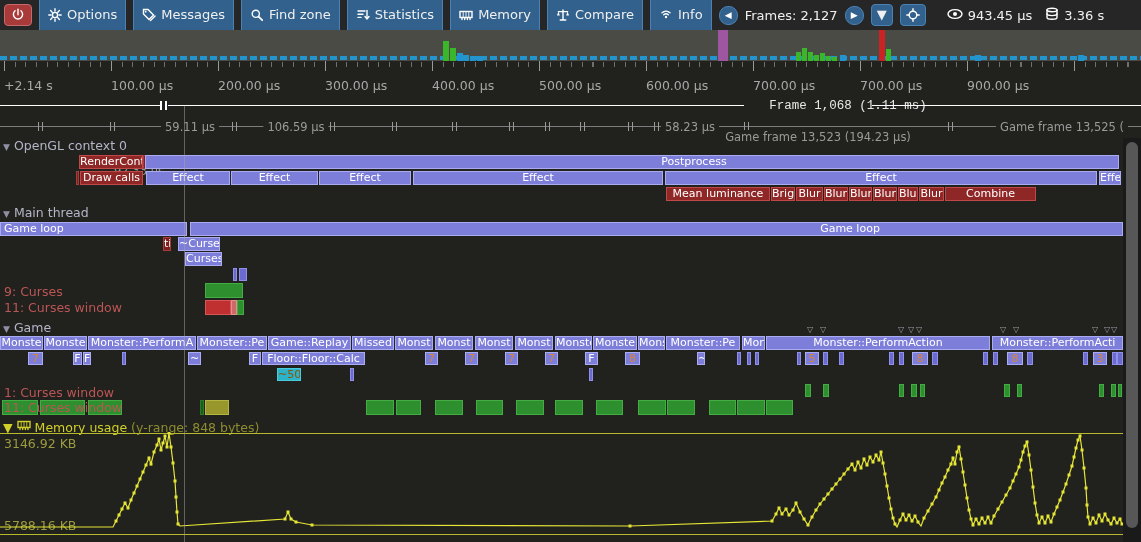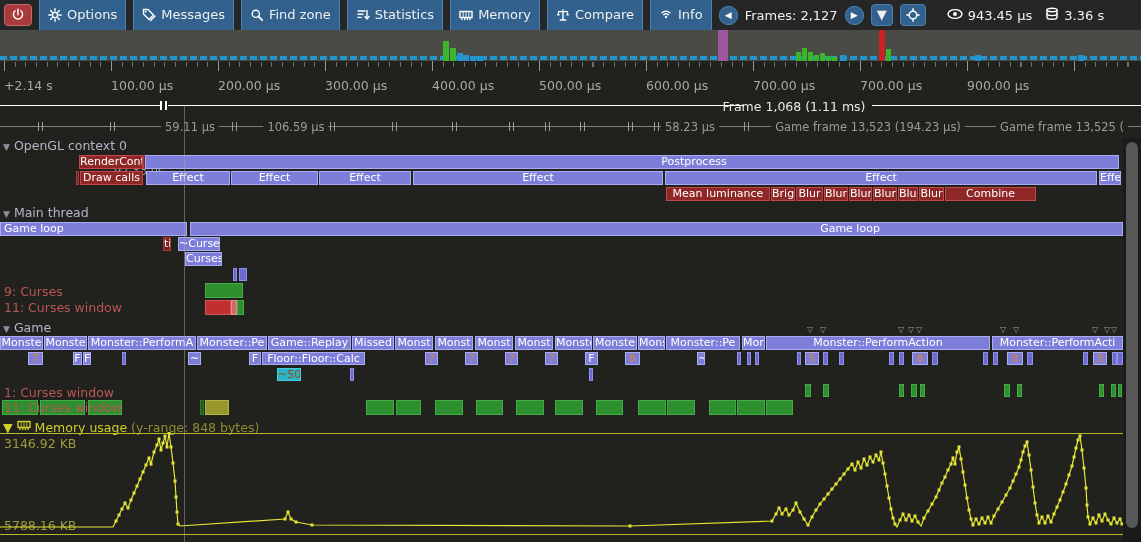--- a/index.html
+++ b/index.html
@@ -207,21 +207,21 @@
       <div class="taxlabel" style="left: 218px;">200.00 μs</div>
       <div class="taxlabel" style="left: 325px;">300.00 μs</div>
       <div class="taxlabel" style="left: 432px;">400.00 μs</div>
       <div class="taxlabel" style="left: 539px;">500.00 μs</div>
       <div class="taxlabel" style="left: 646px;">600.00 μs</div>
       <div class="taxlabel" style="left: 753px;">700.00 μs</div>
       <div class="taxlabel" style="left: 860px;">700.00 μs</div>
       <div class="taxlabel" style="left: 967px;">900.00 μs</div>
     </div>
   <div id="framehdr">
-    <div class="fhlabel" style="left: 794px;">Frame 1,068 (1.11 ms)</div>
+    <div class="fhlabel" style="left: 848px; font-family: Liberation Mono, monospace;">Frame 1,068 (1.11 ms)</div>
   <div class="fline" style="left: 0px; width: 160px;"></div>
       <div class="fline" style="left: 168px; width: 576px;"></div>
       <div class="fline" style="left: 872px; width: 269px;"></div>
       <div class="fbreak" style="left: 160px;"></div>
       <div class="fbreak" style="left: 165px;"></div>
     </div>
   <div id="framesep">
     <div class="sepline"></div>
   <div class="sepmark" style="left: 38px;"></div>
       <div class="sepmark" style="left: 42px;"></div>
@@ -250,21 +250,21 @@
       <div class="sepmark" style="left: 712px;"></div>
       <div class="sepmark" style="left: 716px;"></div>
       <div class="sepmark" style="left: 744px;"></div>
       <div class="sepmark" style="left: 748px;"></div>
       <div class="sepmark" style="left: 948px;"></div>
       <div class="sepmark" style="left: 952px;"></div>
       <div class="seplabel" style="left: 139px; margin-top: 44px;">92.33 μs</div>
       <div class="seplabel" style="left: 190px;">59.11 μs</div>
       <div class="seplabel" style="left: 296px;">106.59 μs</div>
       <div class="seplabel" style="left: 690px;">58.23 μs</div>
-      <div class="seplabel" style="left: 868px;">Game frame 13,523 (194.23 μs)</div>
+      <div class="seplabel" style="left: 818px; margin-top: 10px;">Game frame 13,523 (194.23 μs)</div>
       <div class="seplabel" style="left: 1062px;">Game frame 13,525 (</div>
     </div>
   <div id="timeline">
       <div class="sechdr" style="top: 138px;"><span class="tri">▼</span><span>OpenGL context 0</span></div>
       <div class="sechdr" style="top: 205px;"><span class="tri">▼</span><span>Main thread</span></div>
       <div class="sechdr" style="top: 320px;"><span class="tri">▼</span><span>Game</span></div>
       <div class="zb zb-r" style="left: 79px; top: 155px; width: 64px; height: 14px; line-height: 12px;">RenderCont</div>
       <div class="zb zb-dr" style="left: 143px; top: 155px; width: 4px; height: 14px; line-height: 12px;"></div>
       <div class="zb zb-p" style="left: 145px; top: 155px; width: 974px; height: 14px; line-height: 12px;">
         <span style="position: absolute; left: 548px; transform: translateX(-50%);">Postprocess</span>

